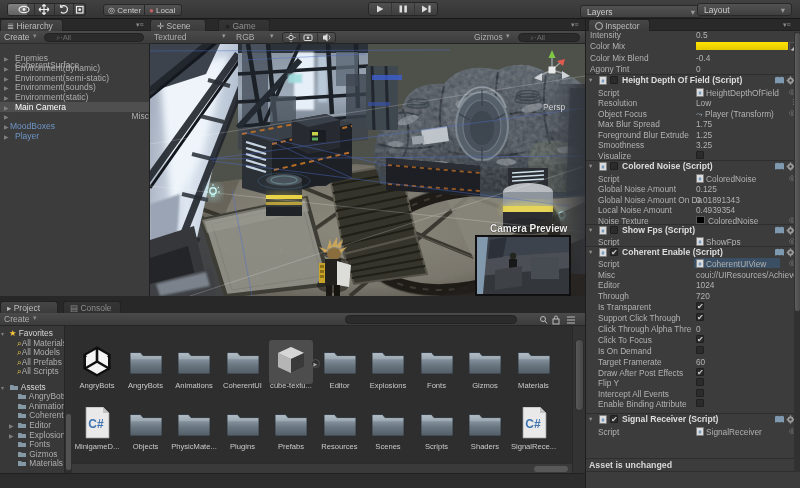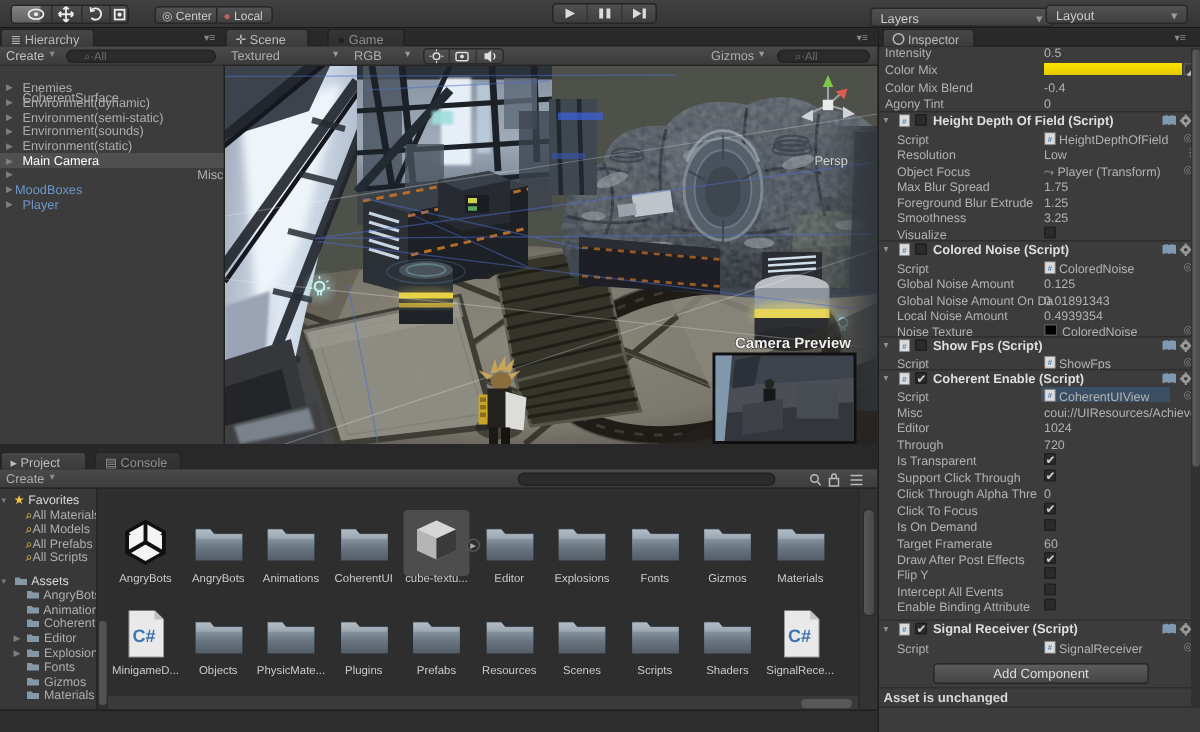--- a/index.html
+++ b/index.html
@@ -881,20 +881,19 @@
           <line x1="18.8" y1="4.5" x2="20.4" y2="4.5"></line>
         </g>
       </svg>
       <span class="lbl" style="left:12px;top:407.5px;color:#b2b2b2">Script</span>
       <svg class="a" style="left:110px;top:407.5px" width="8" height="9" viewBox="0 0 8 9">
         <rect x="0.5" y="0.5" width="7" height="8" fill="#dcdcdc" stroke="#777" stroke-width=".6"></rect>
         <text x="4" y="6.6" font-size="5.2" font-weight="bold" fill="#4f83b8" text-anchor="middle">#</text>
       </svg>
       <span class="lbl" style="left:120px;top:407.5px;color:#b2b2b2">SignalReceiver</span>
       <span class="lbl" style="left:203px;top:407.5px;color:#8a8a8a;font-size:7px">◎</span>
-      <div class="a" style="left:36px;top:423px;width:144px;height:14px;background:linear-gradient(#5c5c5c,#454545);border:1px solid #282828;border-radius:3px;text-align:center;line-height:13px;color:#dcdcdc;font-size:8.8px">Add Component</div>
       <div class="a" style="left:0;top:438.5px;width:215px;height:1px;background:#2e2e2e"></div>
       <span class="lbl" style="left:3px;top:441px;color:#d8d8d8;font-weight:bold;font-size:8.8px">Asset is unchanged</span>
       <div class="a" style="left:0;top:452px;width:215px;height:1px;background:#2e2e2e"></div>
  <div class="a" style="left:208px;top:13px;width:7px;height:440px;background:#313131">
   <div class="a" style="left:1px;top:1px;width:5px;height:278px;background:linear-gradient(90deg,#5e5e5e,#4a4a4a);border-radius:2px"></div>
  </div>
 </div>
 </div>
 </body></html>

